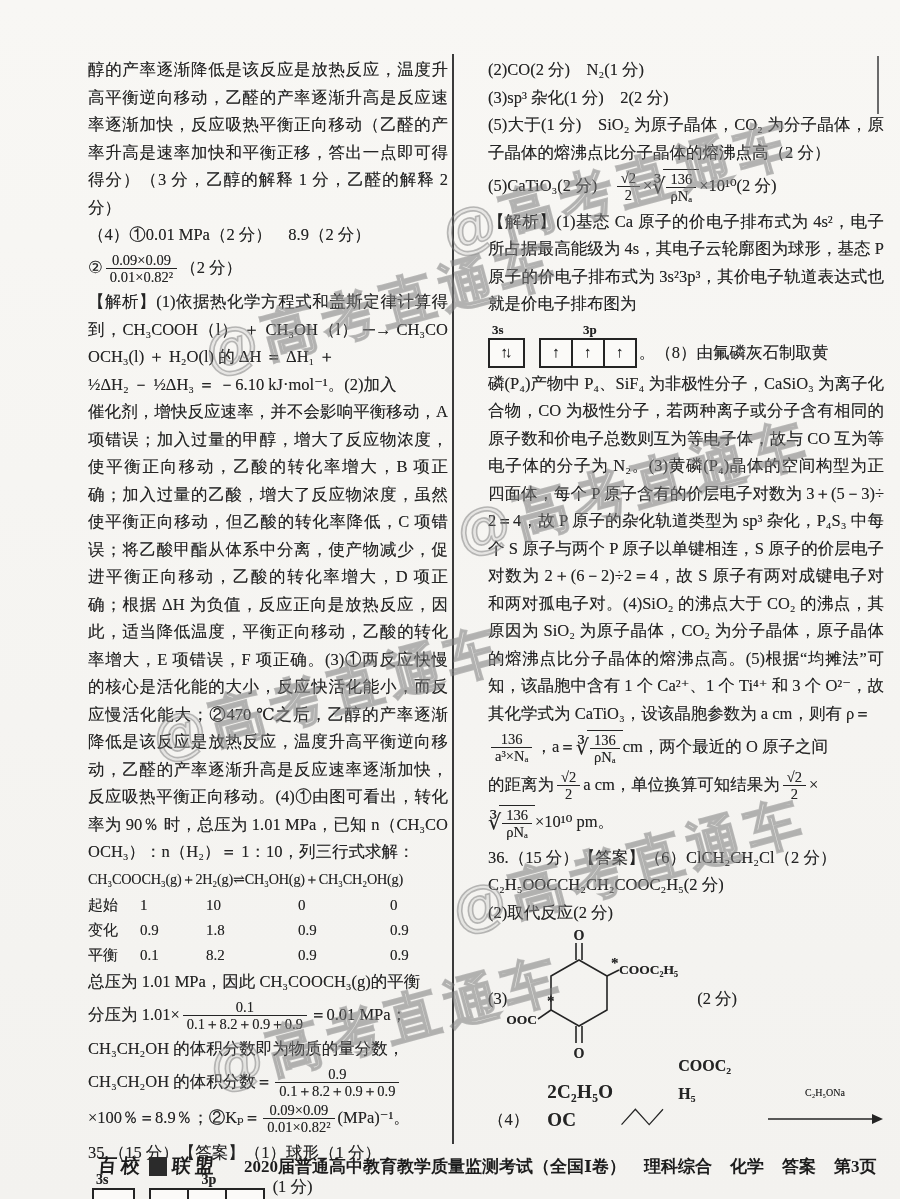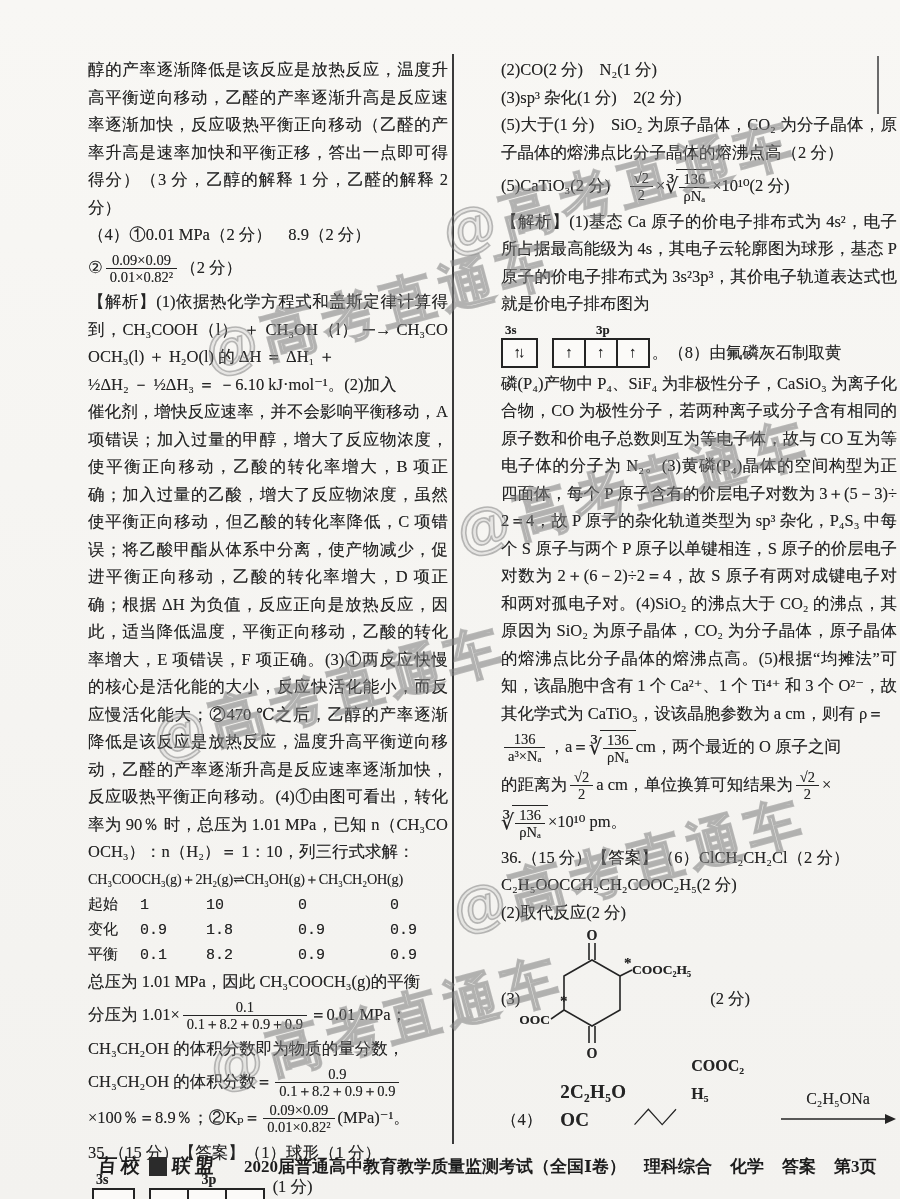--- a/index.html
+++ b/index.html
@@ -6,34 +6,34 @@
   body{
     width:900px;height:1199px;position:relative;overflow:hidden;
     background:#f6f5f2;
     font-family:"Liberation Serif","DejaVu Serif",serif;
     color:#242424;
   }
   .page{position:absolute;inset:0;background:linear-gradient(180deg,#f8f7f4 0%,#f5f4f1 60%,#f3f2ef 100%);}
   .col{position:absolute;top:56px;font-size:16.5px;line-height:27.5px;text-align:justify;word-break:break-all;
        text-shadow:0 0 0.6px rgba(30,30,30,0.45);}
   #col-left{left:88px;width:360px;}
-  #col-right{left:501px;width:396px;}
+  #col-right{left:488px;width:396px;}
   .col p{margin:0;}
   #divider{position:absolute;left:452px;top:54px;width:2px;height:1090px;background:#3a3a3a;}
   #edge-mark{position:absolute;left:877px;top:56px;width:2px;height:58px;background:#6a6a6a;}
 
   .math-line{display:flex;align-items:center;white-space:nowrap;margin:3px 0;line-height:1.25;}
   .frac{display:inline-block;text-align:center;font-size:0.88em;line-height:1.12;margin:0 3px;vertical-align:middle;}
   .frac .fnum{display:block;border-bottom:1.3px solid #242424;padding:0 4px;}
   .frac .fden{display:block;padding:0 4px;}
   .rootsign{font-size:1.25em;margin-right:-2px;}
   .radicand{display:inline-block;border-top:1.3px solid #242424;padding-top:1px;}
 
   .equation{font-size:14.2px;white-space:nowrap;letter-spacing:-0.2px;margin:2px 0;}
-  .eqtable{font-size:15px;line-height:25px;display:grid;grid-template-columns:52px 66px 92px 92px 58px;font-family:Liberation Mono, monospace;}
+  .eqtable{font-size:15px;line-height:25px;display:grid;grid-template-columns:52px 66px 92px 92px 58px;}
   .eqtable span{display:block;}
 
   .hang35{margin-left:-10px;}
   .hang36{margin-left:-34px;}
 
   .orb-row{display:flex;align-items:flex-end;margin:6px 0 4px 4px;}
   .orb-group{display:flex;flex-direction:column;}
   .orb-label{font-weight:bold;font-size:14px;line-height:16px;margin-left:4px;font-family:Liberation Serif, serif;}
   .boxes{display:flex;}
   .obox{width:36px;height:30px;border:2.2px solid #242424;display:flex;align-items:center;justify-content:center;
@@ -47,21 +47,21 @@
   .orb-inline{display:flex;align-items:flex-end;flex-wrap:nowrap;margin:4px 0 2px 0;}
   .orb-after{line-height:30px;white-space:nowrap;margin-left:2px;}
 
   .fig-row{display:flex;align-items:center;margin:4px 0;}
   .fig-row svg{flex:0 0 auto;}
   svg text{font-family:"Liberation Serif","DejaVu Serif",serif;fill:#242424;}
   .chain-row{display:flex;align-items:flex-end;margin:10px 0 4px;}
   .chain-left{margin-left:18px;font-size:19px;font-weight:bold;letter-spacing:0.3px;}
   .chain-right{position:relative;top:-26px;font-size:16px;font-weight:bold;margin-left:-2px;}
   .arrow-block{display:inline-flex;flex-direction:column;align-items:center;margin-left:34px;position:relative;top:-8px;}
-  .arrow-label{font-size:16px;margin-bottom:1px;}
+  .arrow-label{font-size:10px;margin-bottom:7px;}
 
   .wm{position:absolute;white-space:nowrap;pointer-events:none;z-index:5;
       font-family:"Liberation Sans","DejaVu Sans",sans-serif;
       font-size:54px;font-weight:bold;letter-spacing:7px;
       color:rgba(150,150,150,0.16);
       -webkit-text-stroke:1.6px rgba(125,125,125,0.5);
       transform:rotate(-15deg);}
 
   #footer{position:absolute;left:98px;top:1153px;display:flex;align-items:center;
           font-size:17px;font-weight:bold;color:#1c1c1c;white-space:nowrap;}

